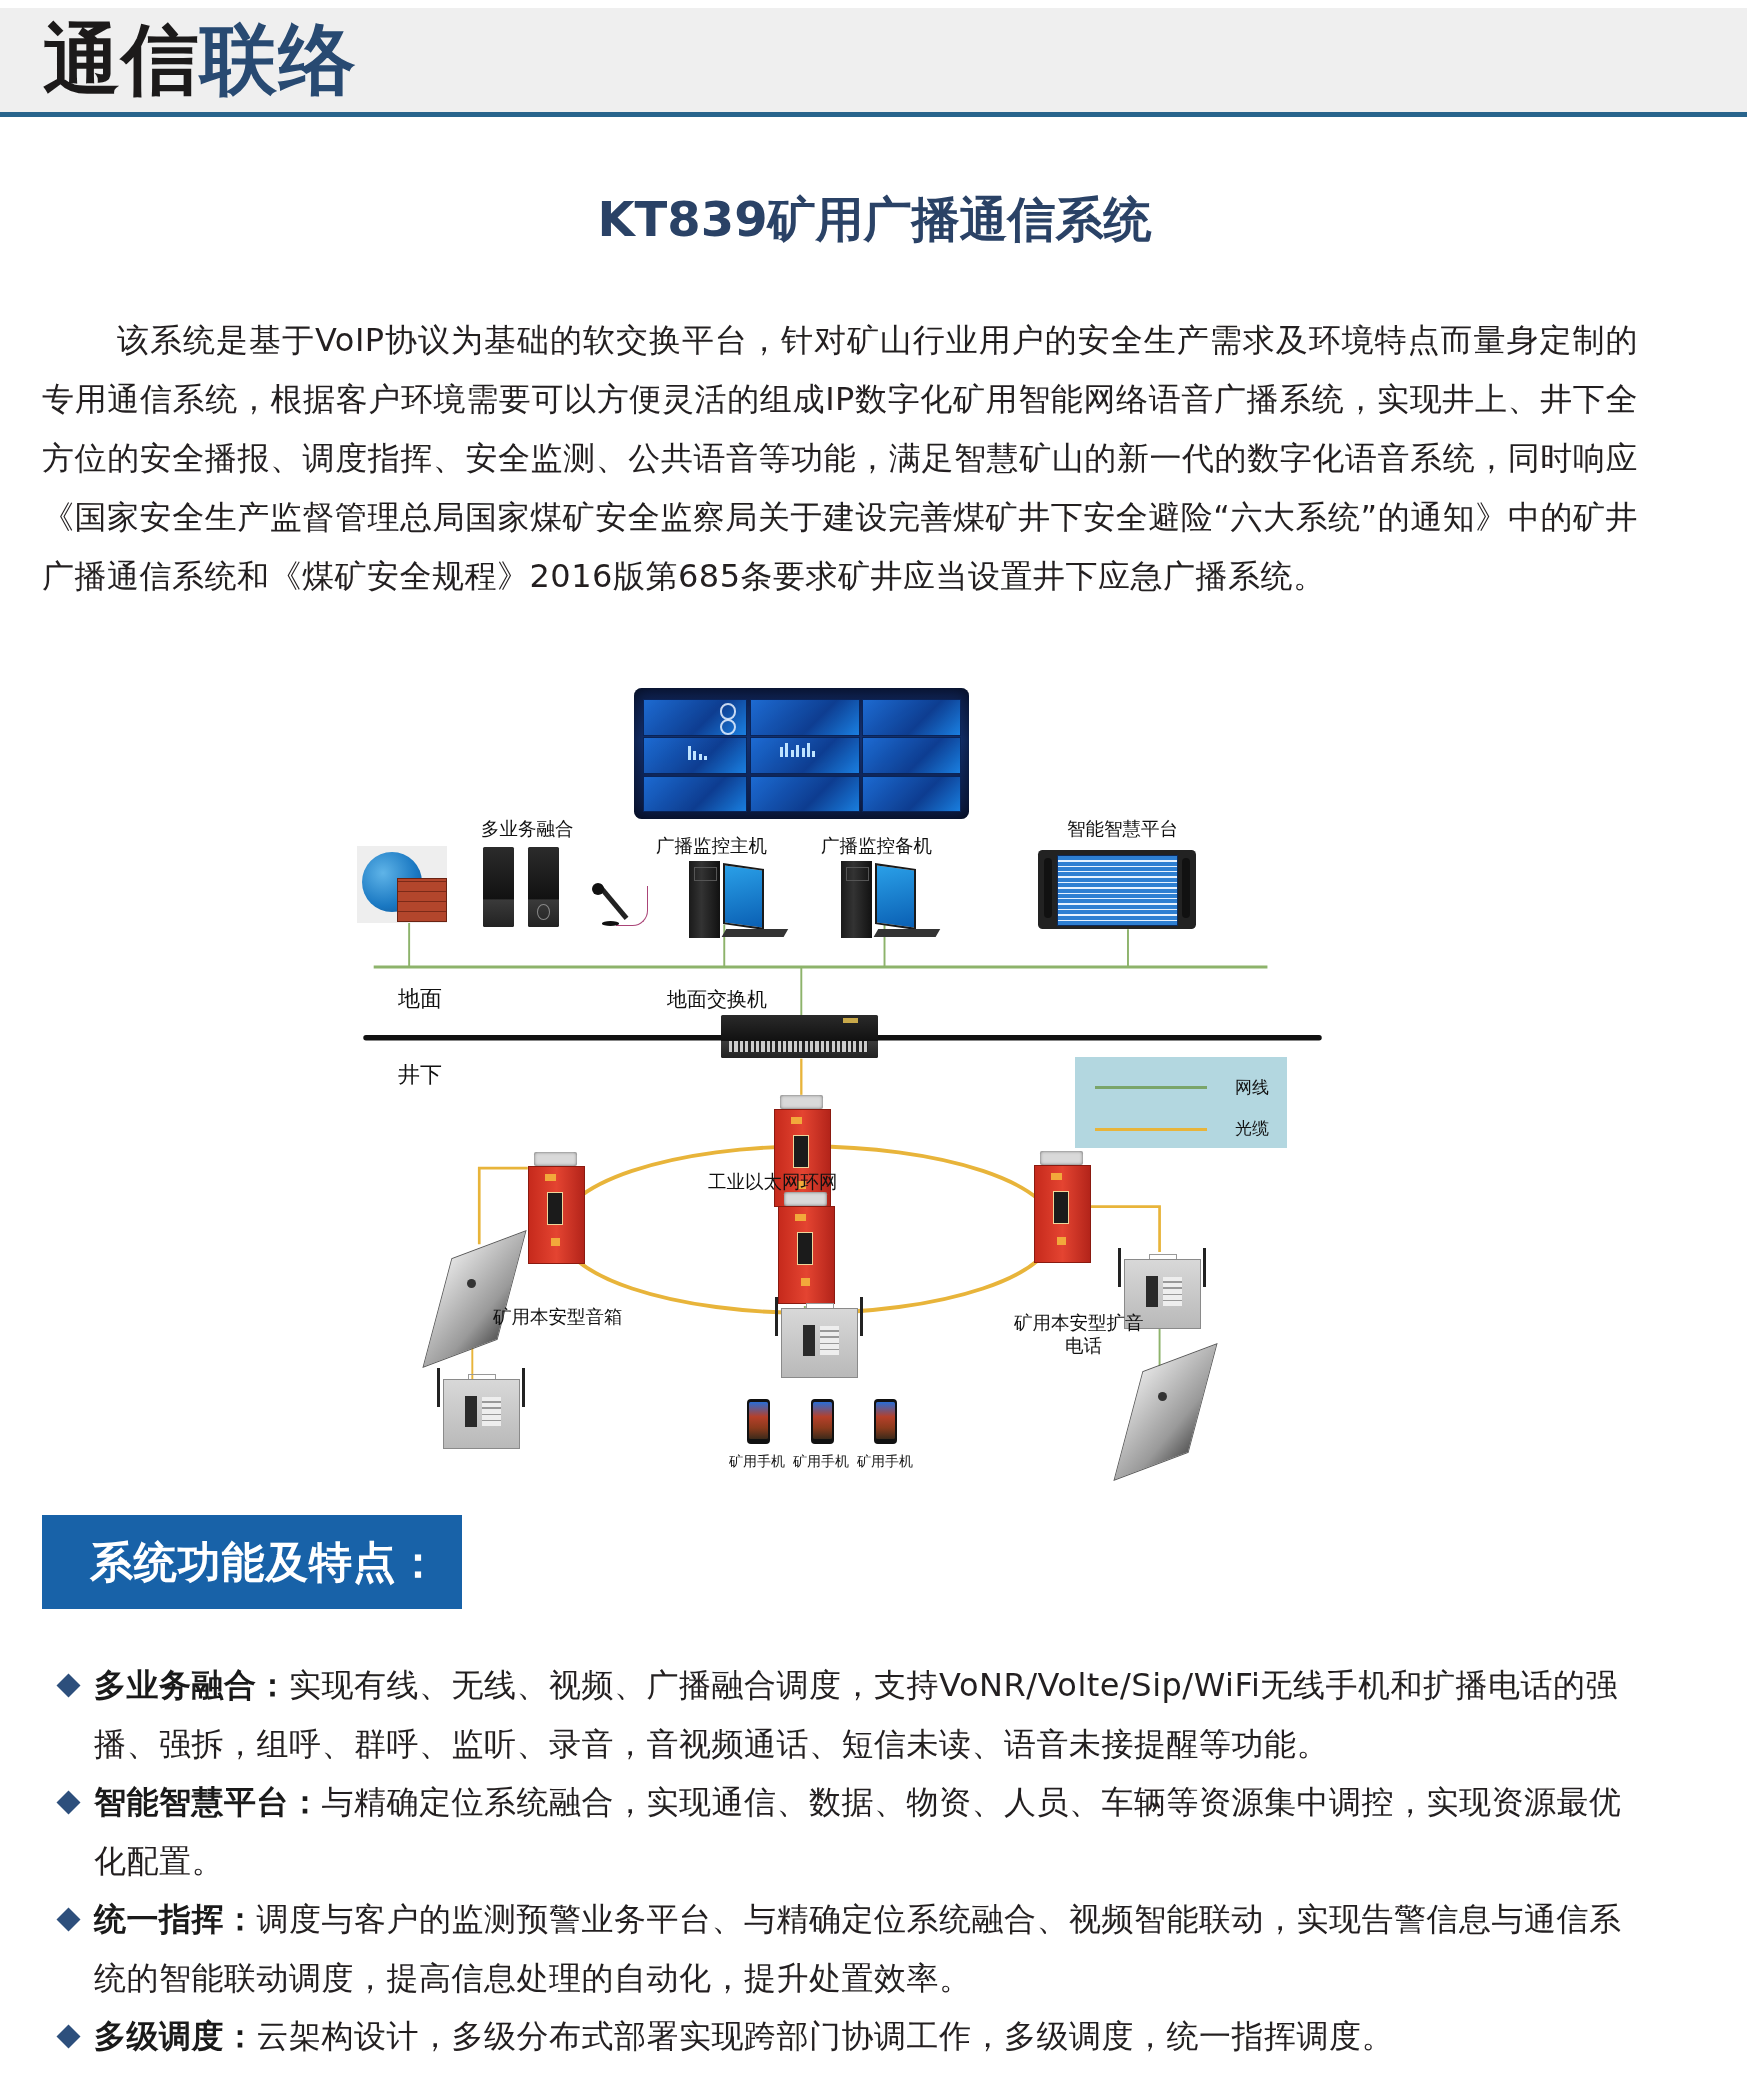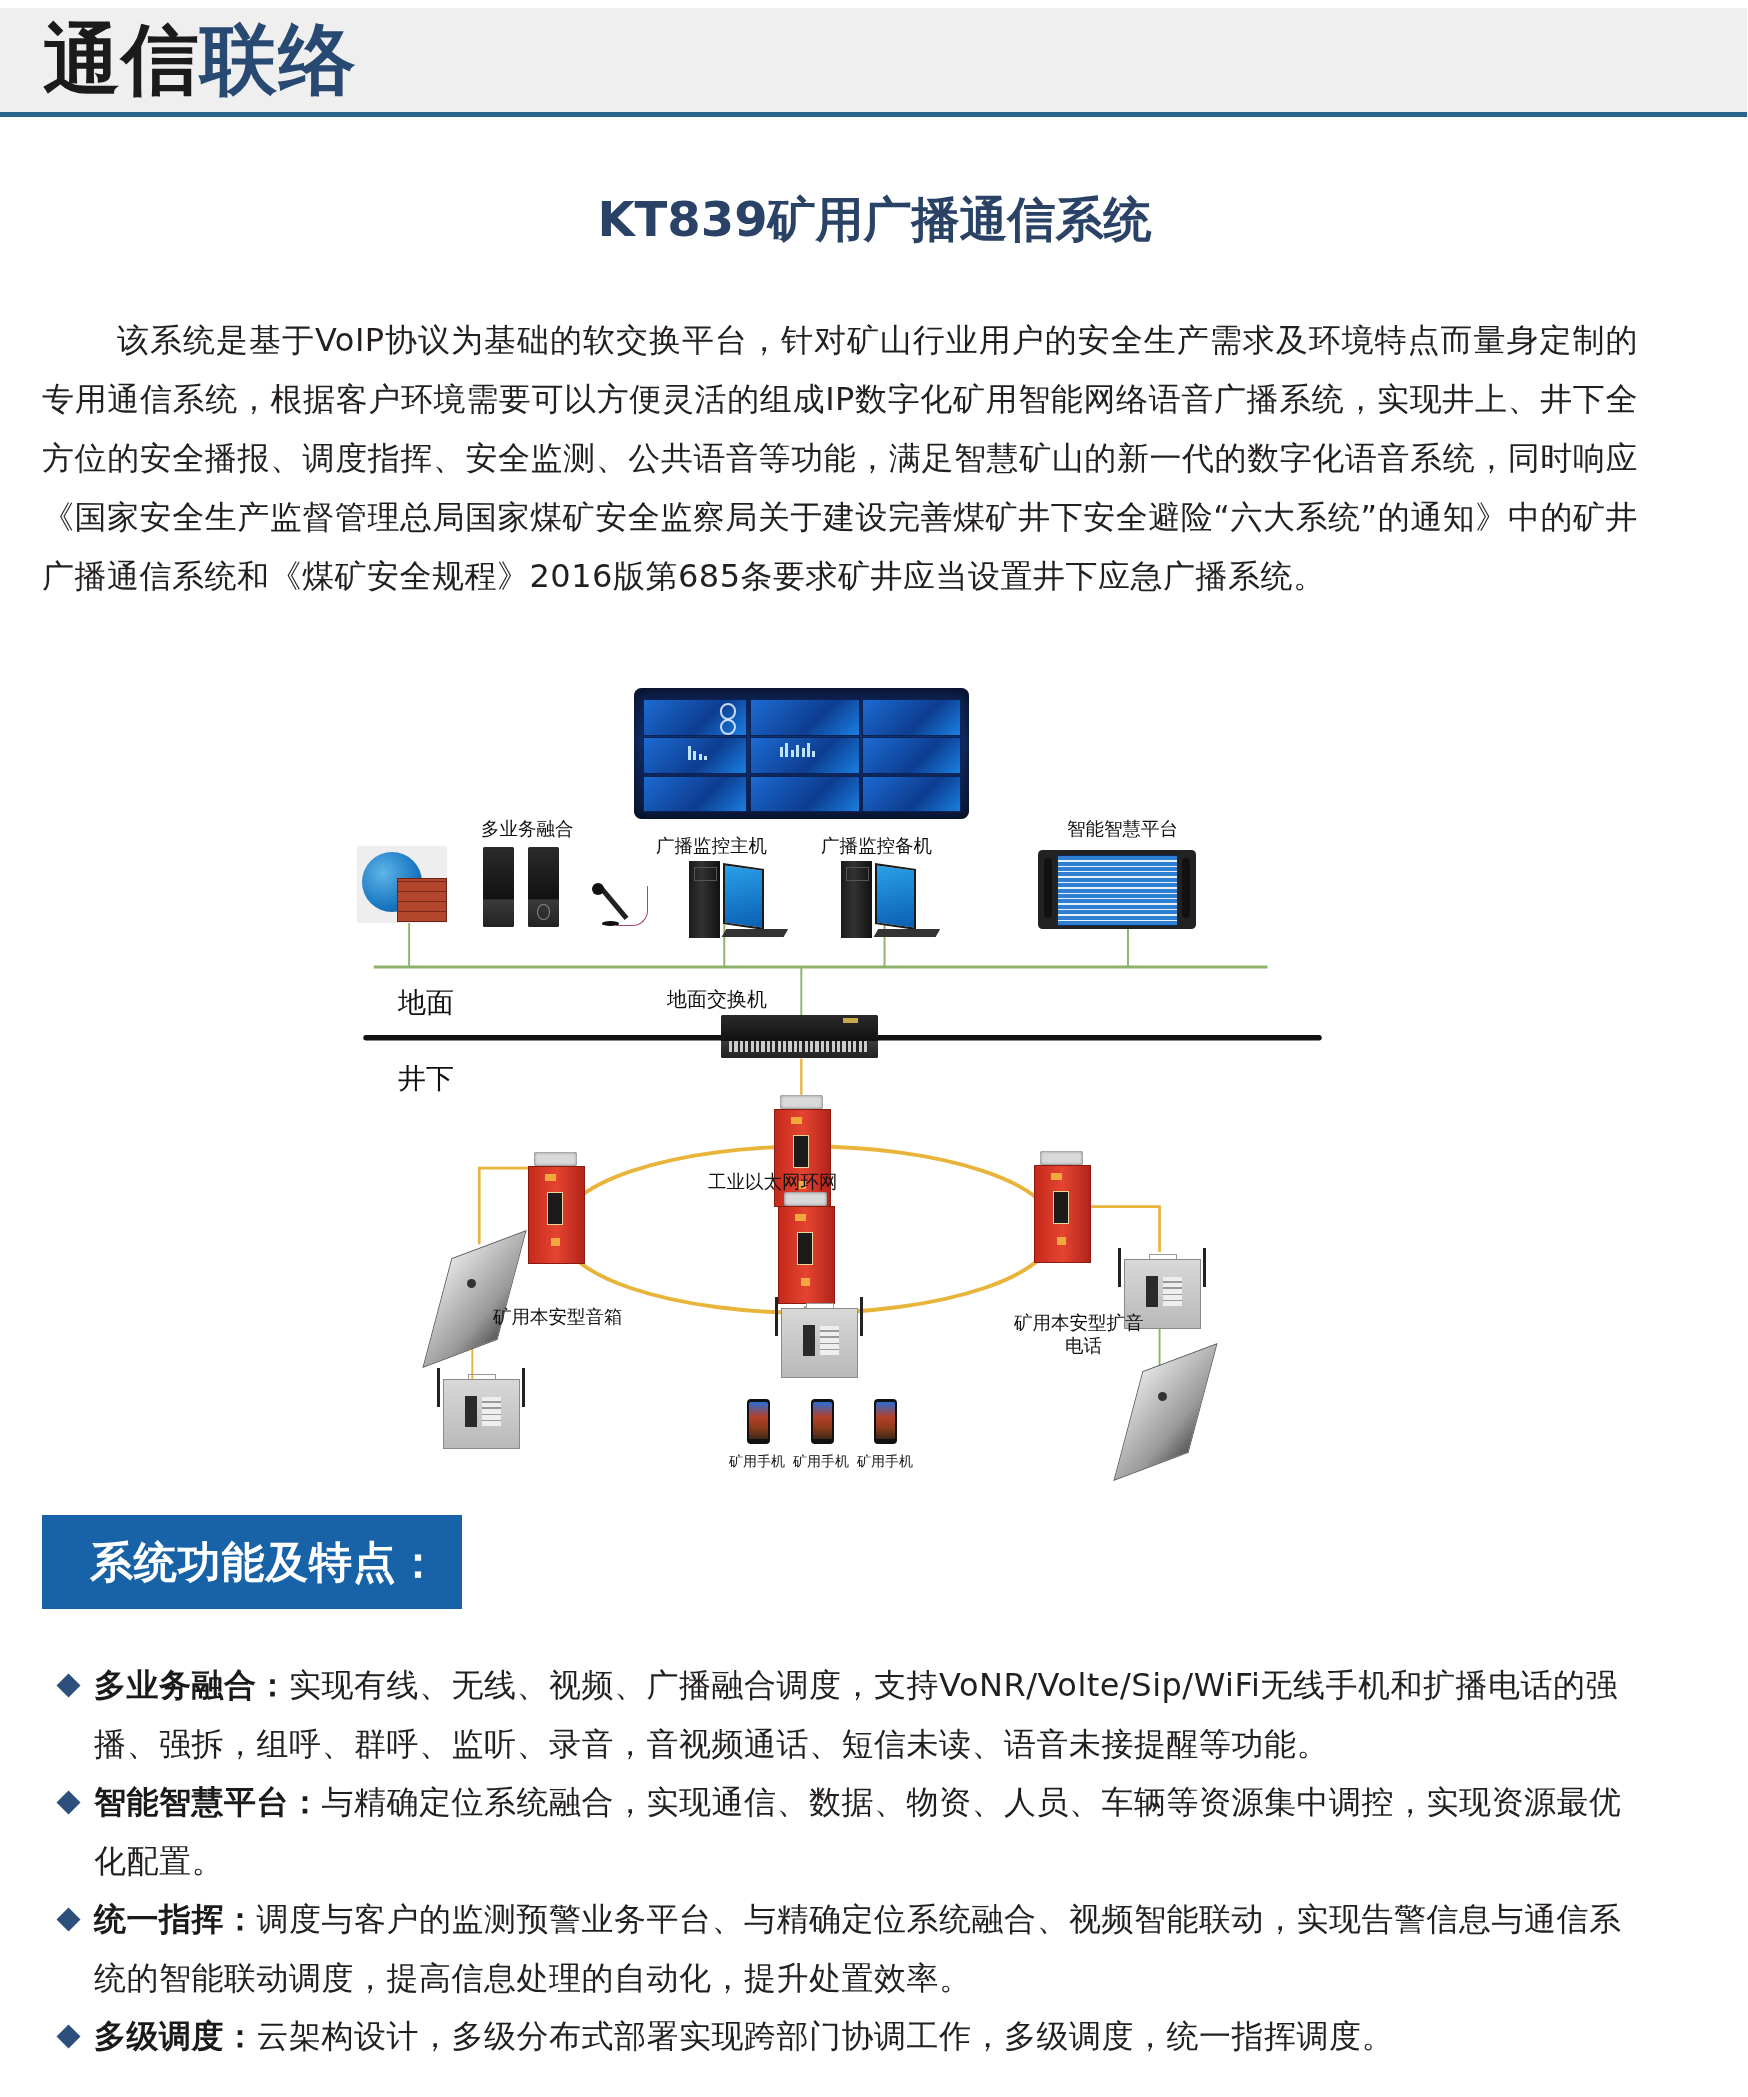--- a/index.html
+++ b/index.html
@@ -19,21 +19,21 @@
 
   .para { left:42px; top:311px; width:1596px; font-size:32px; line-height:59px;
           color:#231f20; text-align:justify; text-indent:75px; letter-spacing:0.5px; }
 
   
   .diagram { left:0; top:0; width:1749px; height:1487px; }
   .lbl { font-family:"DejaVu Serif","Liberation Serif",serif; color:#111; white-space:nowrap;
          position:absolute; }
   .lbl-sm { font-size:18.5px; }
   .lbl-xs { font-size:14px; }
-  .lbl-lg { font-size:28px; font-family:Liberation Sans, sans-serif; }
+  .lbl-lg { font-size:22px; font-family:Liberation Sans, sans-serif; }
 
   .wall { left:634px; top:688px; width:335px; height:131px; border-radius:7.7px;
           background:linear-gradient(180deg,#0d1d47 0%,#13306e 40%,#0c1a40 100%);
           box-shadow:inset 0 0 15.4px rgba(0,0,0,0.6); overflow:hidden; }
   .wall .panel { position:absolute; background:linear-gradient(135deg,#1e6fd9,#0e3f94 60%,#1b84e8);
                  opacity:0.95; border:0.8px solid #0a2458; }
   .wall .ring { position:absolute; border:2.3px solid #e6f1ff; border-radius:50%; opacity:.85; }
   .wall .bars { position:absolute; display:flex; gap:2.3px; align-items:flex-end; }
   .wall .bars i { display:block; width:3.1px; background:#bfe4ff; }
 
@@ -227,20 +227,26 @@
   </div>
 
   <div class="lbl lbl-lg" style="left:398px;top:984px">地面</div>
   <div class="lbl lbl-xs" style="left:667px;top:986px;font-size:20px">地面交换机</div>
   <div class="switch">
       <div class="tag"></div>
       <div class="ports"></div>
     </div>
   <div class="lbl lbl-lg" style="left:398px;top:1060px">井下</div>
 
+  <div class="legend">
+    <div class="ln" style="top:29px;background:#7aa56a"></div>
+    <div class="lbl lbl-xs" style="left:160px;top:18.5px;font-size:17px">网线</div>
+    <div class="ln" style="top:71px;background:#e8b43a"></div>
+    <div class="lbl lbl-xs" style="left:160px;top:60px;font-size:17px">光缆</div>
+  </div>
 
   <div class="redbox" style="left:774px;top:1095px">
       <div class="glands"></div>
       <div class="body"></div>
       <div class="lab1"></div>
       <div class="win"></div>
       <div class="lab2"></div>
     </div>
   <div class="redbox" style="left:528px;top:1152px">
       <div class="glands"></div>

